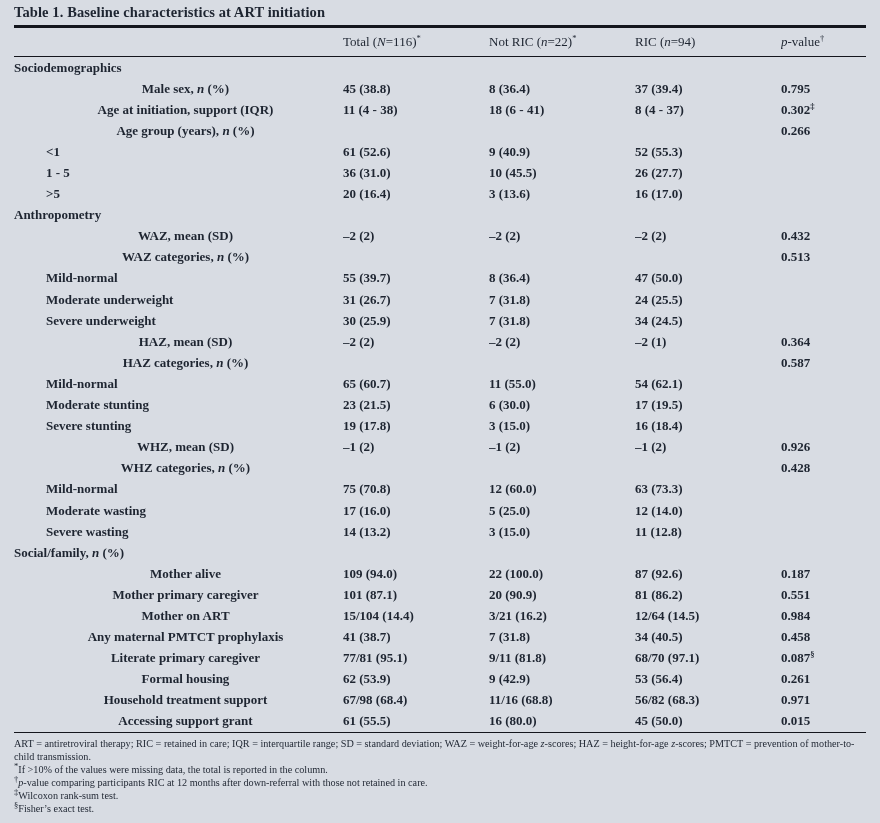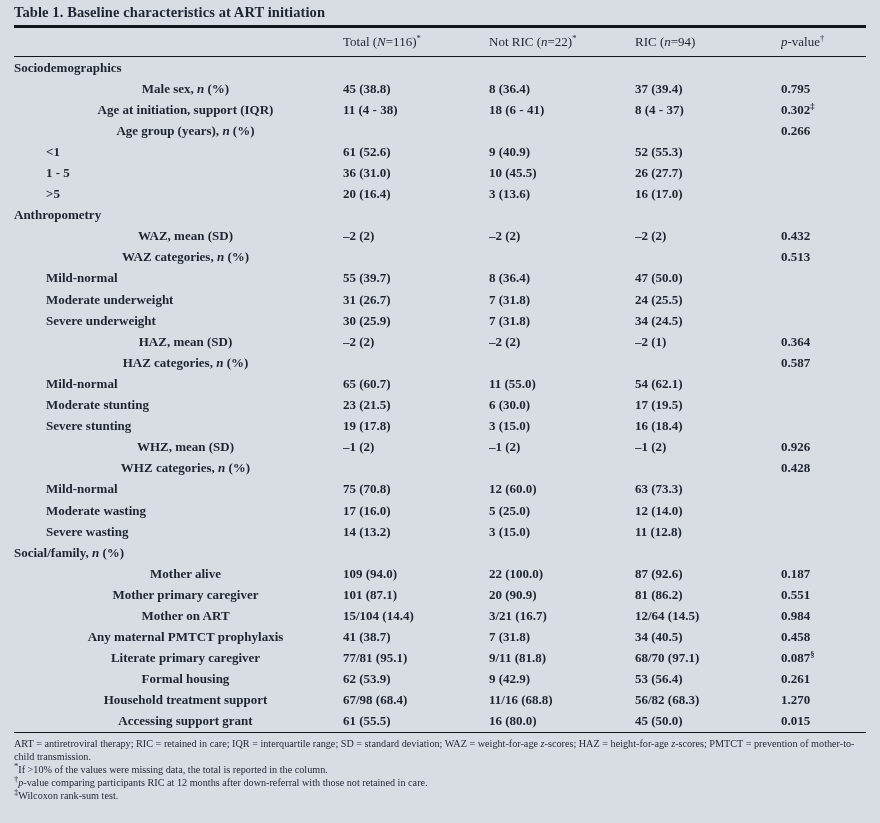--- a/index.html
+++ b/index.html
@@ -246,21 +246,21 @@
       <div class="grid-row">
         <div class="cell indent-1">Mother primary caregiver</div>
         <div class="cell">101 (87.1)</div>
         <div class="cell">20 (90.9)</div>
         <div class="cell">81 (86.2)</div>
         <div class="cell">0.551</div>
       </div>
       <div class="grid-row">
         <div class="cell indent-1">Mother on ART</div>
         <div class="cell">15/104 (14.4)</div>
-        <div class="cell">3/21 (16.7)</div>
+        <div class="cell">3/21 (16.2)</div>
         <div class="cell">12/64 (14.5)</div>
         <div class="cell">0.984</div>
       </div>
       <div class="grid-row">
         <div class="cell indent-1">Any maternal PMTCT prophylaxis</div>
         <div class="cell">41 (38.7)</div>
         <div class="cell">7 (31.8)</div>
         <div class="cell">34 (40.5)</div>
         <div class="cell">0.458</div>
       </div>
@@ -276,32 +276,33 @@
         <div class="cell">62 (53.9)</div>
         <div class="cell">9 (42.9)</div>
         <div class="cell">53 (56.4)</div>
         <div class="cell">0.261</div>
       </div>
       <div class="grid-row">
         <div class="cell indent-1">Household treatment support</div>
         <div class="cell">67/98 (68.4)</div>
         <div class="cell">11/16 (68.8)</div>
         <div class="cell">56/82 (68.3)</div>
-        <div class="cell">1.270</div>
+        <div class="cell">0.971</div>
       </div>
       <div class="grid-row">
         <div class="cell indent-1">Accessing support grant</div>
         <div class="cell">61 (55.5)</div>
         <div class="cell">16 (80.0)</div>
         <div class="cell">45 (50.0)</div>
         <div class="cell">0.015</div>
       </div>
     </div>
 
   <div class="thin-rule"></div>
 
   <div class="footnotes" id="footnotes">
       <div class="footnote">ART = antiretroviral therapy; RIC = retained in care; IQR = interquartile range; SD = standard deviation; WAZ = weight-for-age <i>z</i>-scores; HAZ = height-for-age <i>z</i>-scores; PMTCT = prevention of mother-to-child transmission.</div>
       <div class="footnote"><sup>*</sup>If &gt;10% of the values were missing data, the total is reported in the column.</div>
       <div class="footnote"><sup>†</sup><i>p</i>-value comparing participants RIC at 12 months after down-referral with those not retained in care.</div>
       <div class="footnote"><sup>‡</sup>Wilcoxon rank-sum test.</div>
+      <div class="footnote"><sup>§</sup>Fisher’s exact test.</div>
     </div>
 </div>
 
 </body></html>

